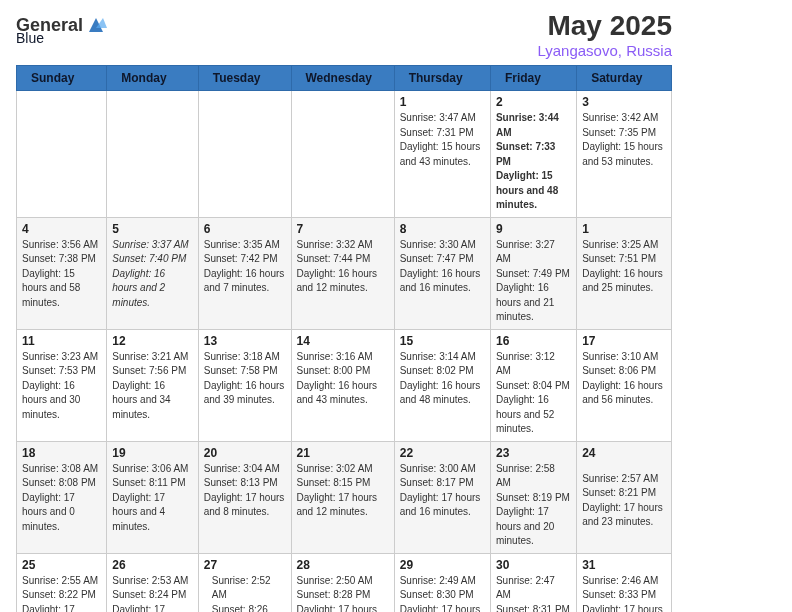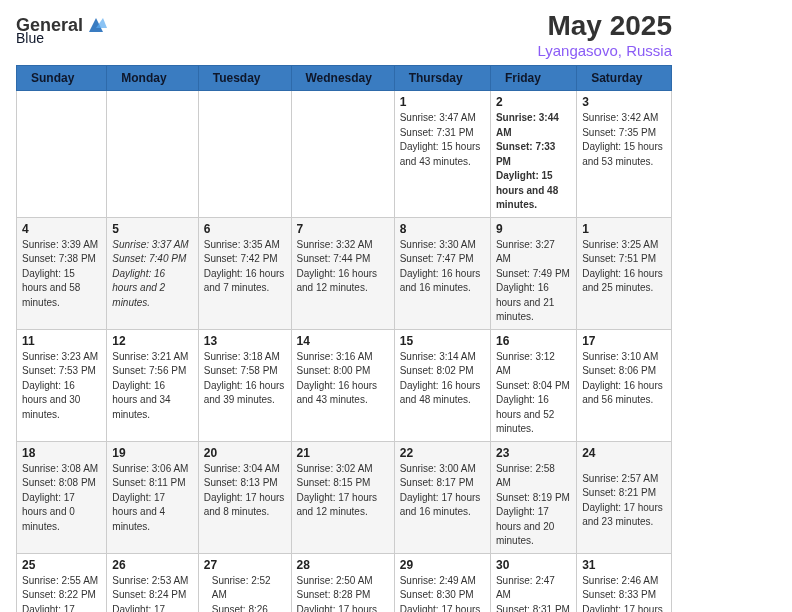--- a/index.html
+++ b/index.html
@@ -156,21 +156,21 @@
           <td>
             <span class="day-num">3</span>
             <div class="day-info" style="white-space: pre-line;">Sunrise: 3:42 AM
 Sunset: 7:35 PM
 Daylight: 15 hours and 53 minutes.</div>
           </td>
         </tr>
         <tr>
           <td>
             <span class="day-num">4</span>
-            <div class="day-info" style="white-space: pre-line;">Sunrise: 3:39 AM
+            <div class="day-info" style="white-space: pre-line;">Sunrise: 3:56 AM
 Sunset: 7:38 PM
 Daylight: 15 hours and 58 minutes.</div>
           </td>
           <td>
             <span class="day-num">5</span>
             <div class="day-info" style="white-space: pre-line; font-style: italic;">Sunrise: 3:37 AM
 Sunset: 7:40 PM
 Daylight: 16 hours and 2 minutes.</div>
           </td>
           <td>

